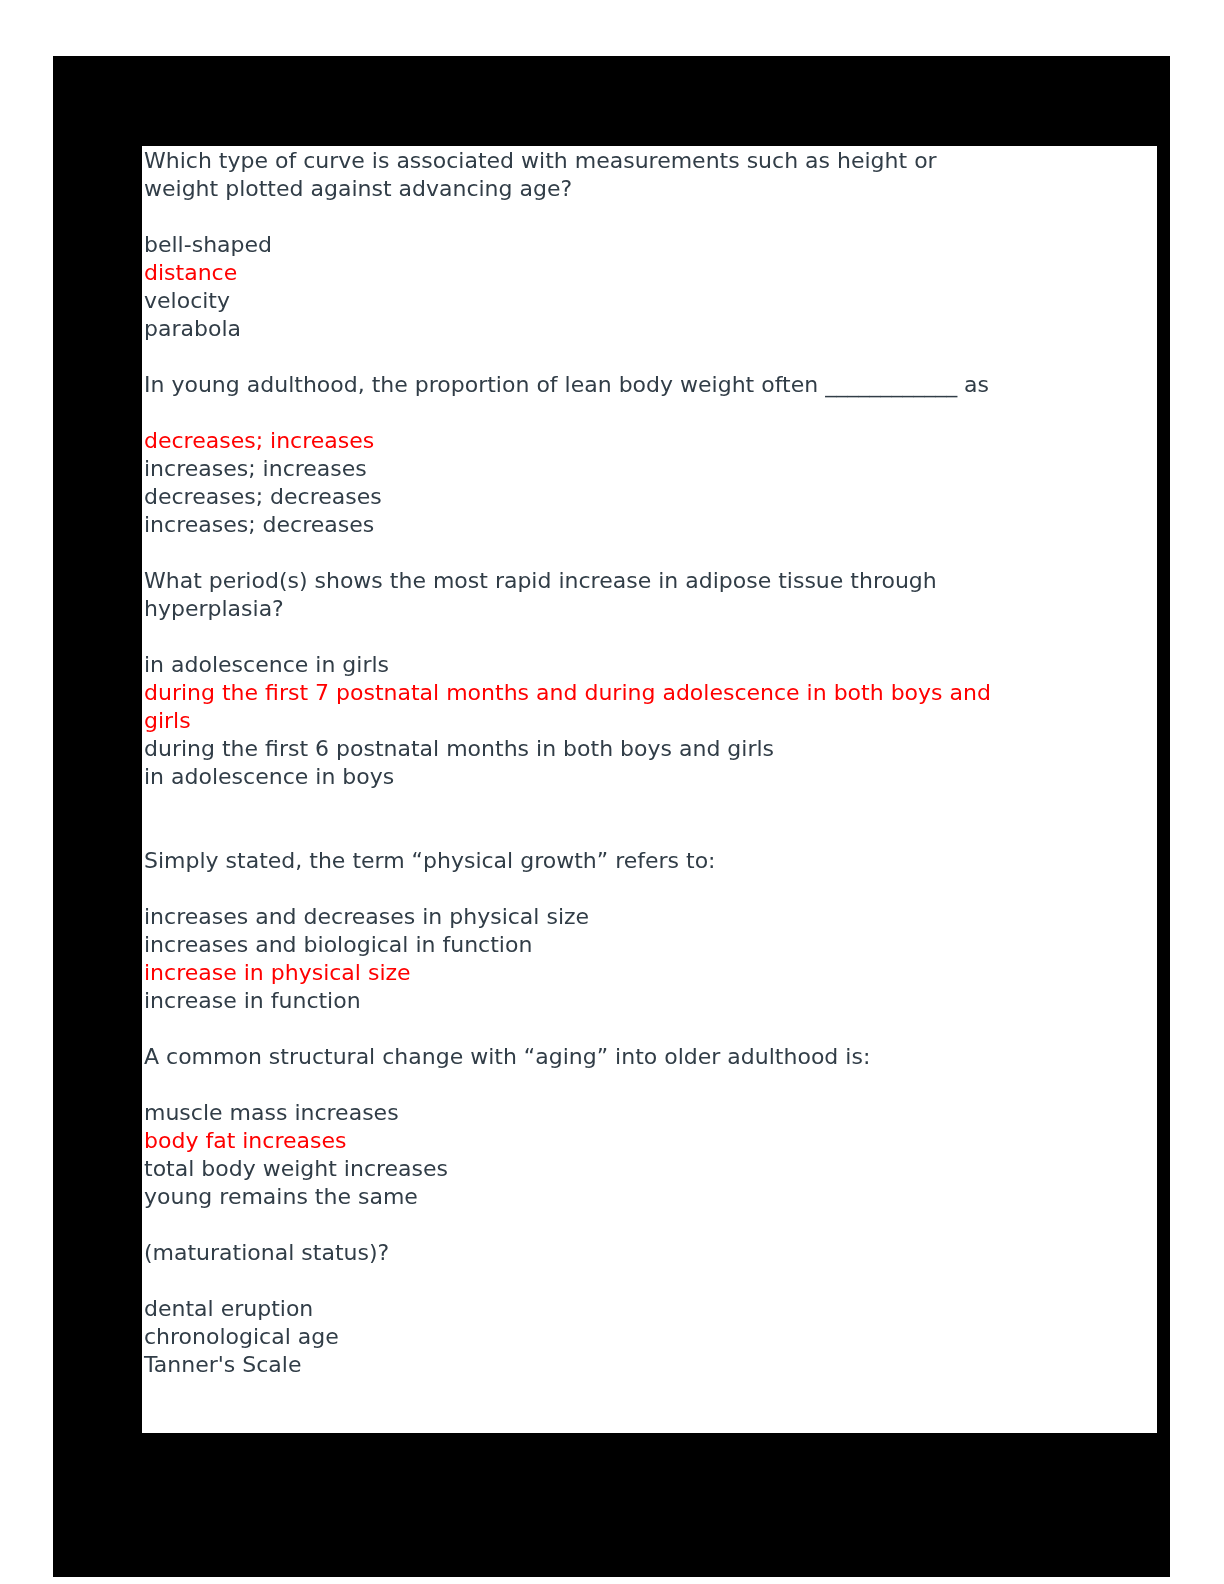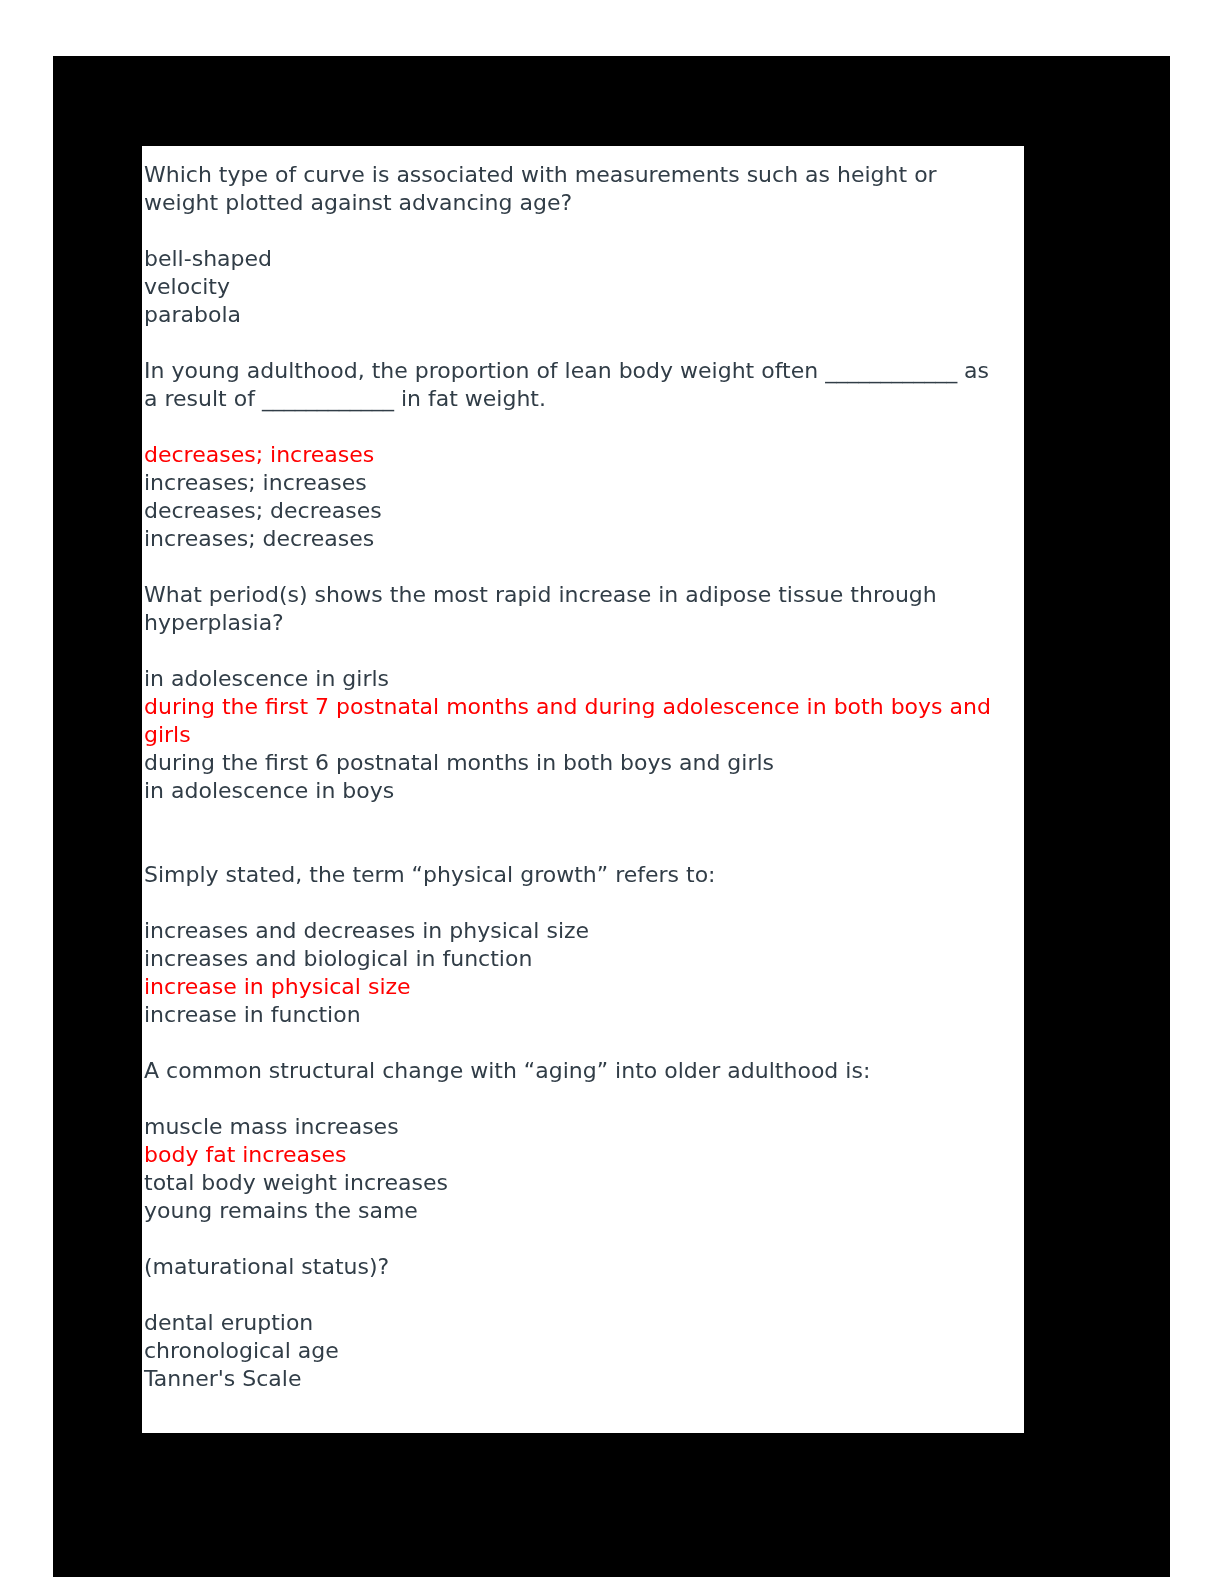--- a/index.html
+++ b/index.html
@@ -22,25 +22,25 @@
     left: 53px;
     top: 56px;
     width: 1117px;
     height: 1521px;
     background: var(--frame-color, #000000);
   }
   .card {
     position: absolute;
     left: 89px;
     top: 90px;
-    width: 882px;
+    width: 1015px;
     height: 1287px;
     background: var(--card-bg, #ffffff);
     overflow: hidden;
-    padding: 15px 0 0 2px;
+    padding: 1px 0 0 2px;
     box-sizing: border-box;
   }
   .line {
     height: 28px;
     line-height: 28px;
     font-size: 22px;
     color: var(--text-color, #313d47);
     white-space: pre;
     letter-spacing: 0px;
   }
@@ -52,25 +52,25 @@
 <body>
 
 <div class="page">
   <div class="frame">
     <div class="card">
       <div>
           <div class="line">Which type of curve is associated with measurements such as height or</div>
           <div class="line">weight plotted against advancing age?</div>
           <div class="line"></div>
           <div class="line">bell-shaped</div>
+          <div class="line red">distance</div>
           <div class="line">velocity</div>
           <div class="line">parabola</div>
           <div class="line"></div>
           <div class="line">In young adulthood, the proportion of lean body weight often ____________ as</div>
-          <div class="line">a result of ____________ in fat weight.</div>
           <div class="line"></div>
           <div class="line red">decreases; increases</div>
           <div class="line">increases; increases</div>
           <div class="line">decreases; decreases</div>
           <div class="line">increases; decreases</div>
           <div class="line"></div>
           <div class="line">What period(s) shows the most rapid increase in adipose tissue through</div>
           <div class="line">hyperplasia?</div>
           <div class="line"></div>
           <div class="line">in adolescence in girls</div>

